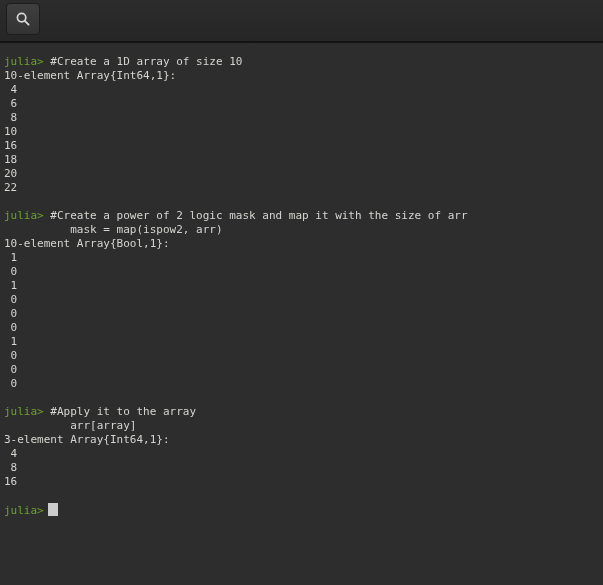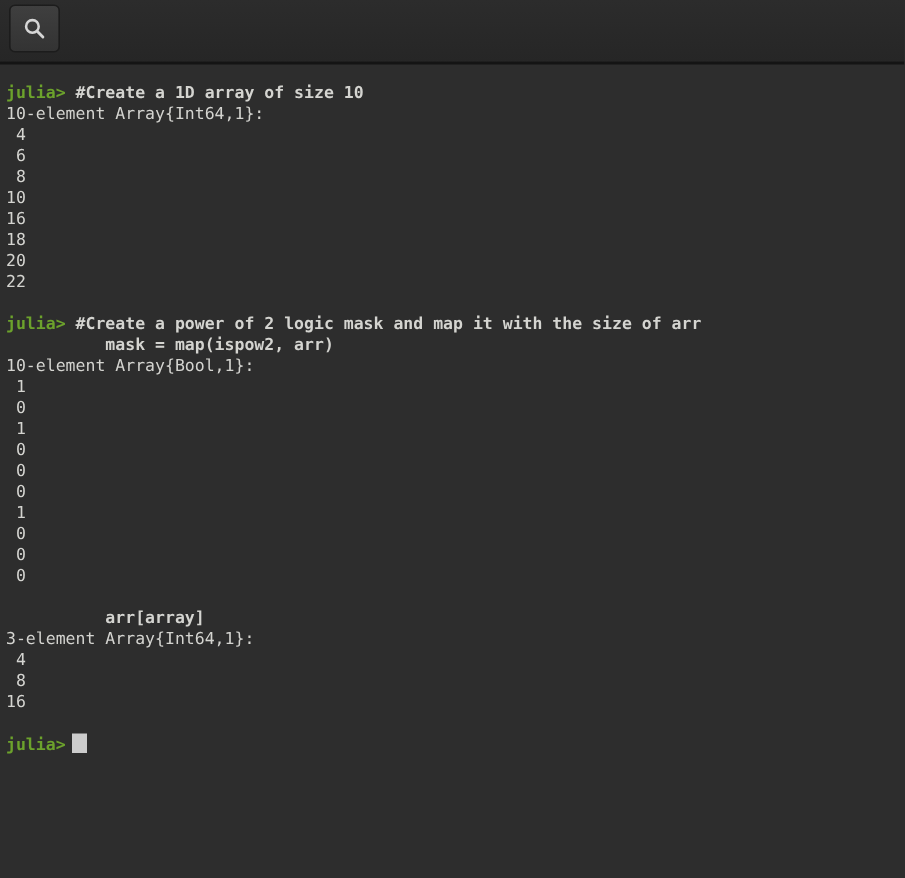--- a/index.html
+++ b/index.html
@@ -24,22 +24,22 @@
     cursor:pointer; padding:0;
   }
   .search-btn svg { display:block; }
   .term {
     padding:12px 4px 0 4px;
     font-size:11px; line-height:14px;
     color: var(--text, #d4d4d0);
     cursor:text;
   }
   .line { height:14px; white-space:pre; }
-  .prompt { color: var(--prompt_green, #6CA22C); font-weight:bold; }
-  .b { font-weight:bold; }
+  .prompt { color: var(--prompt_green, #6CA22C); font-weight:normal; }
+  .b { font-weight:normal; }
   .cursor {
     display:inline-block; width:10px; height:13px;
     background: var(--cursor, #cccccc);
     margin-left:4px; vertical-align:-2px;
   }
 </style>
 </head>
 <body>
 
 <div class="header">
@@ -72,20 +72,21 @@
   <div class="line"><span> 0</span></div>
   <div class="line"><span> 1</span></div>
   <div class="line"><span> 0</span></div>
   <div class="line"><span> 0</span></div>
   <div class="line"><span> 0</span></div>
   <div class="line"><span> 1</span></div>
   <div class="line"><span> 0</span></div>
   <div class="line"><span> 0</span></div>
   <div class="line"><span> 0</span></div>
   <div class="line"><span></span></div>
+  <div class="line"><span class="prompt">julia&gt; </span><span class="b">#Apply it to the array</span></div>
   <div class="line"><span class="b">          arr[array]</span></div>
   <div class="line"><span>3-element Array{Int64,1}:</span></div>
   <div class="line"><span> 4</span></div>
   <div class="line"><span> 8</span></div>
   <div class="line"><span>16</span></div>
   <div class="line"><span></span></div>
   <div class="line"><span class="prompt">julia&gt;</span><span class="cursor"></span></div>
 </div>
 
 </body></html>

